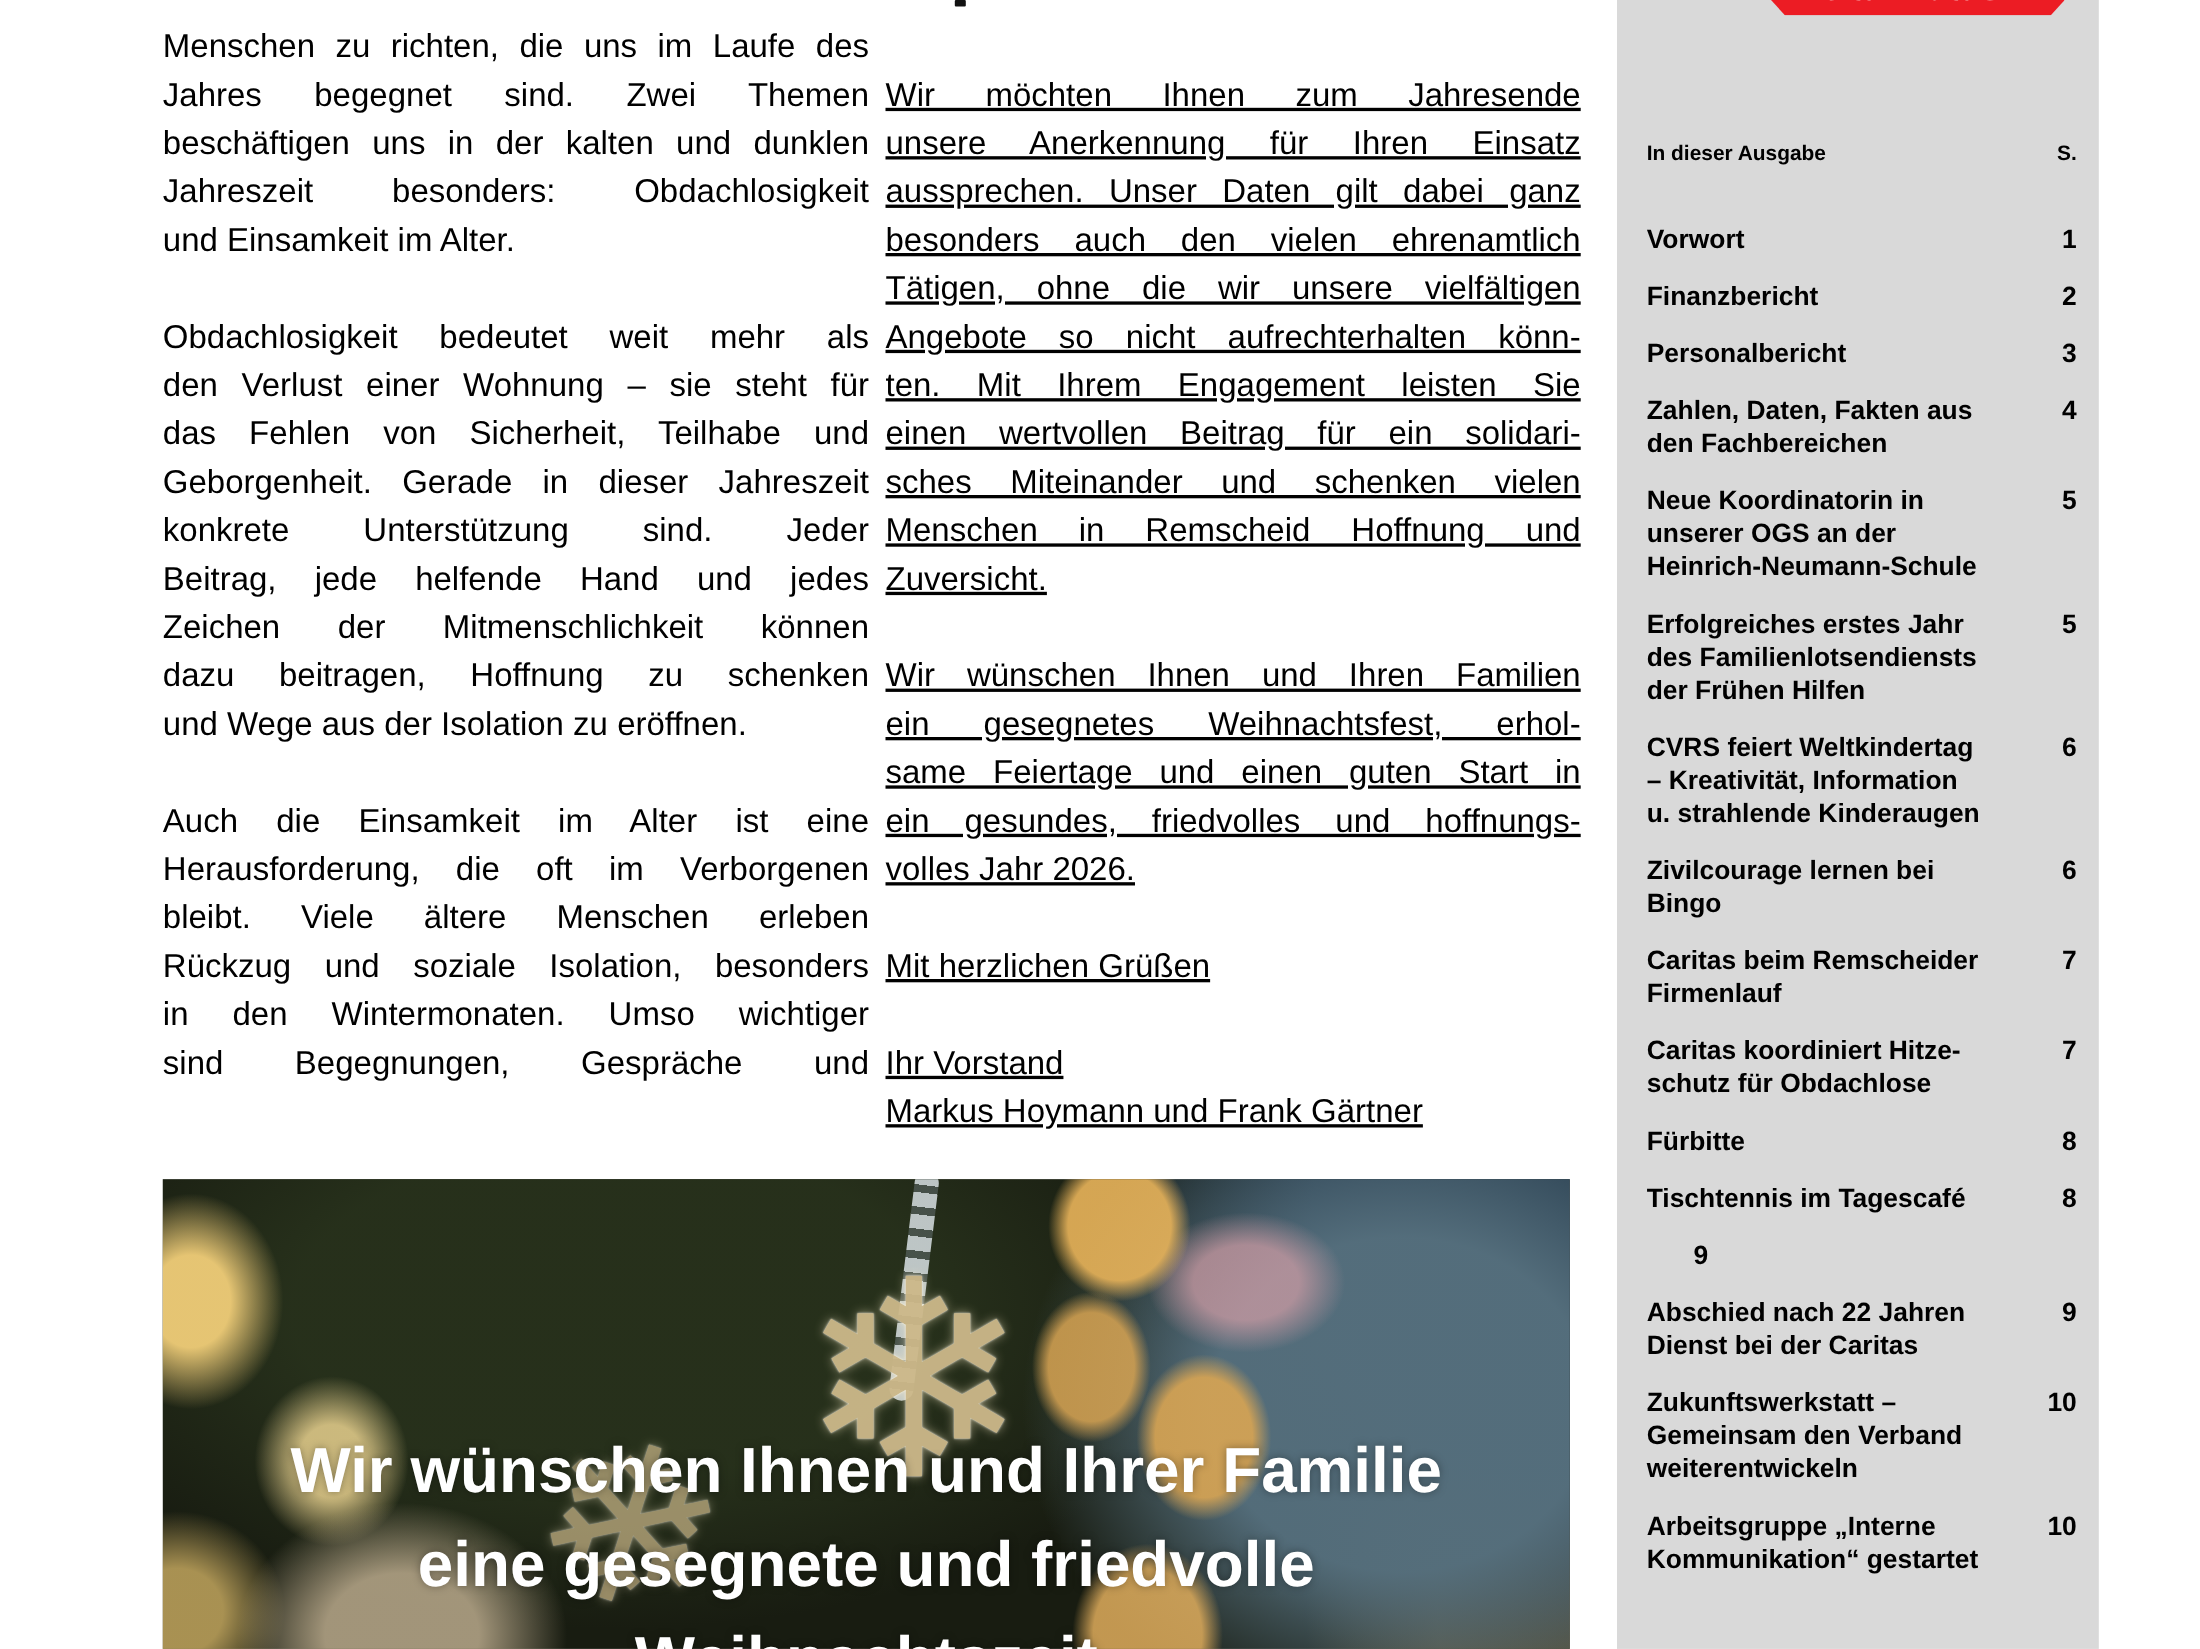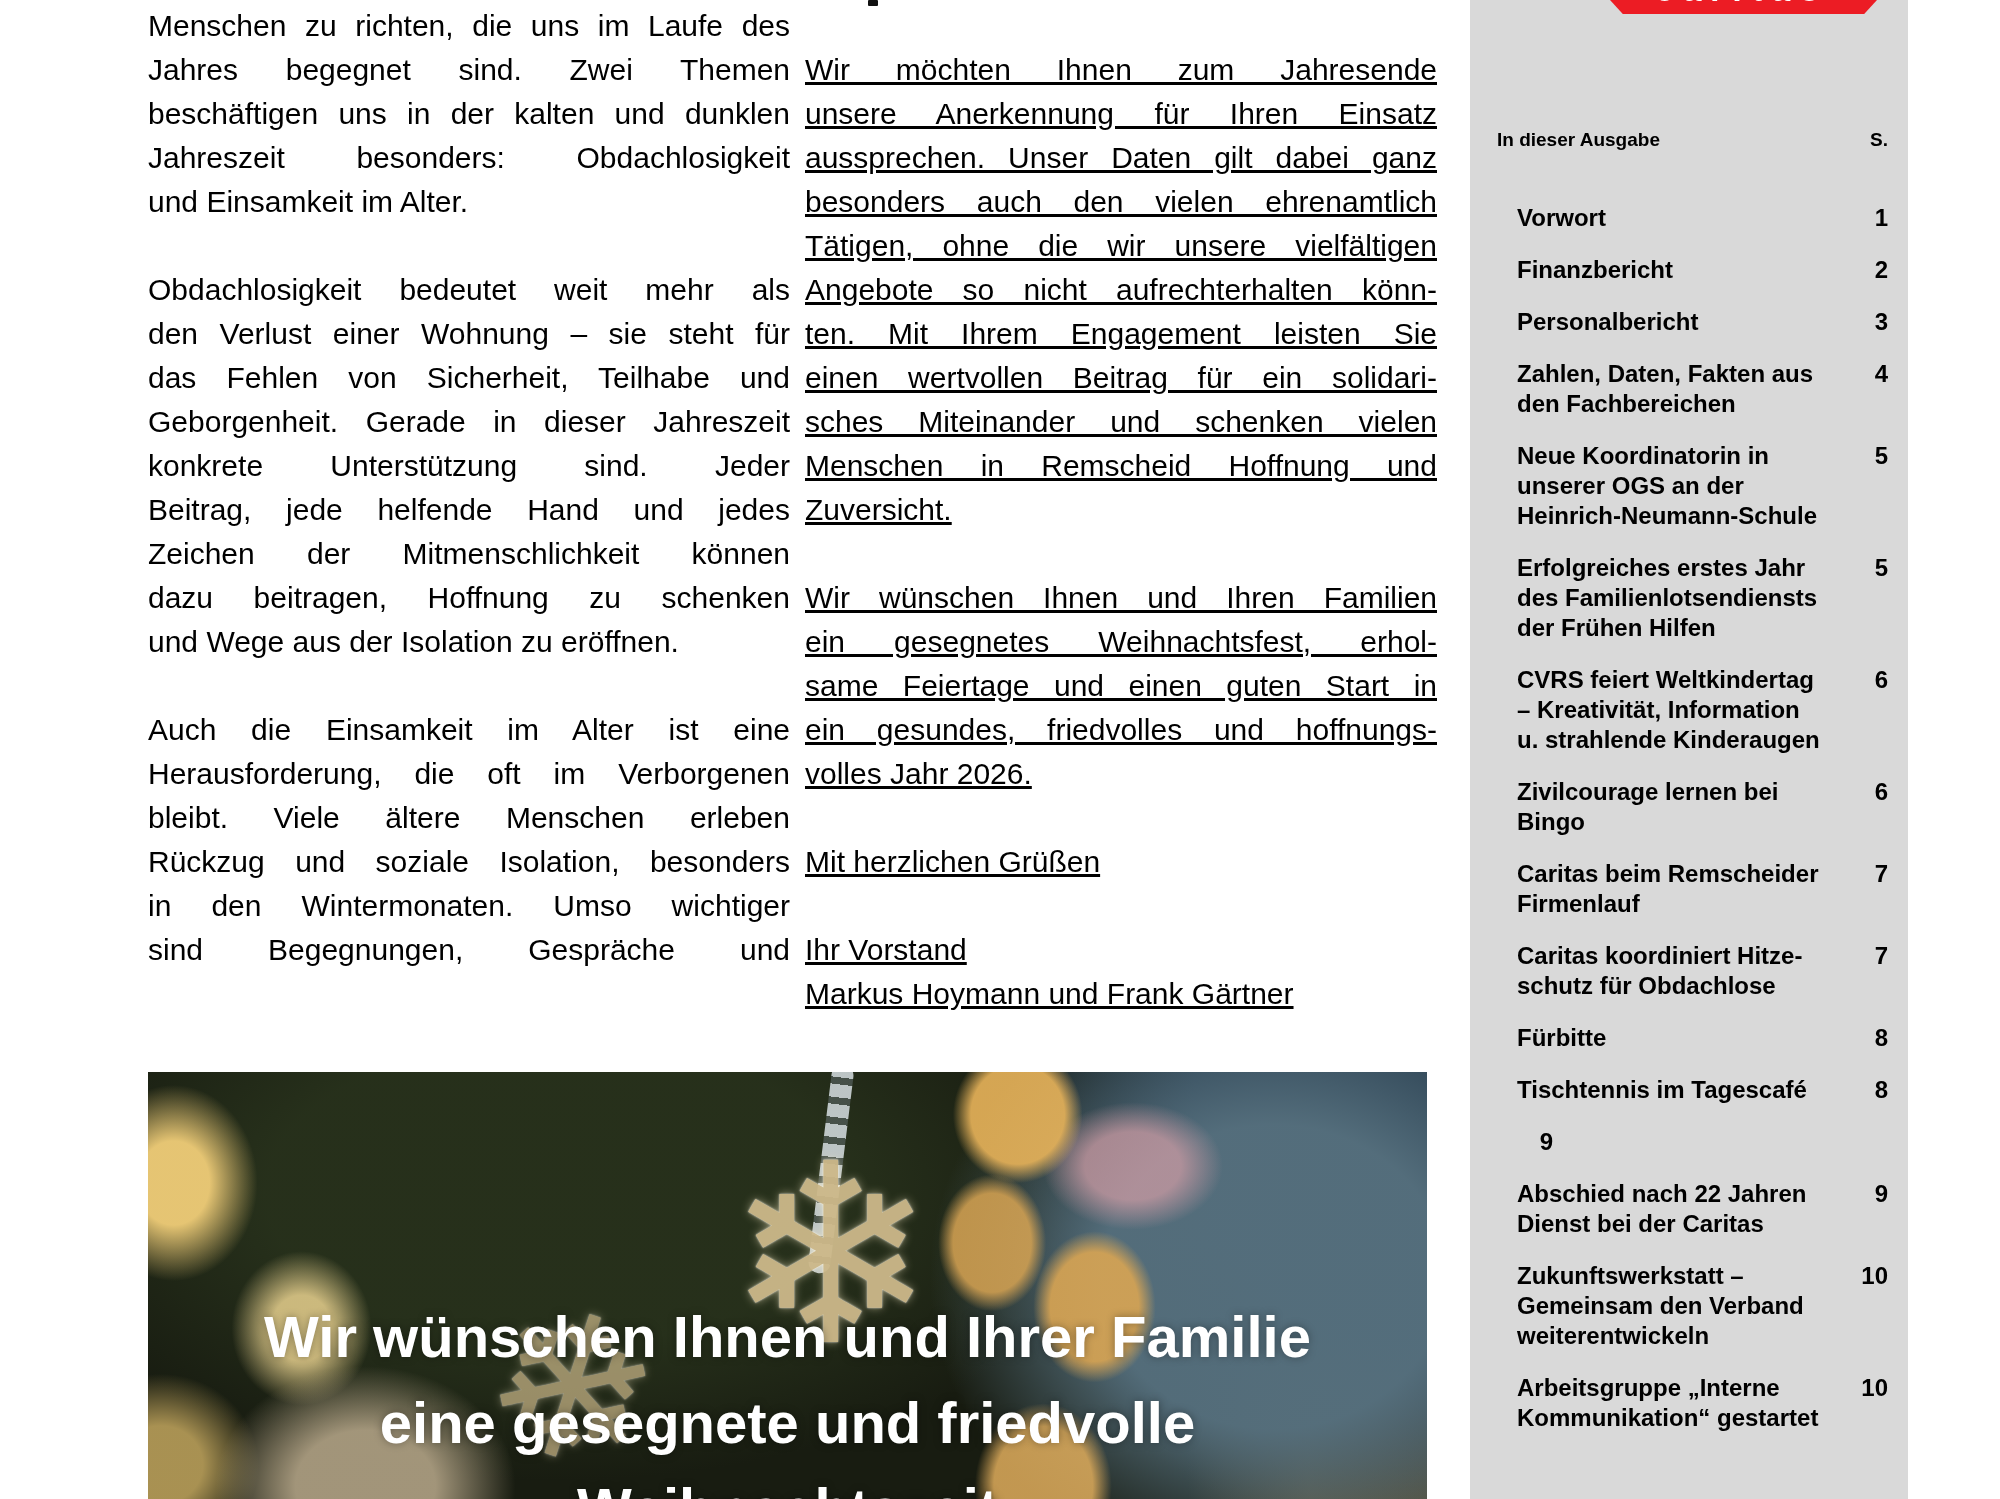--- a/index.html
+++ b/index.html
@@ -2,33 +2,33 @@
 <html><head>
 <meta charset="utf-8">
 <style>
   html,body{margin:0;padding:0;}
   body{width:2000px;height:1499px;position:relative;overflow:hidden;background:#ffffff;
        font-family:"Liberation Sans","DejaVu Sans",sans-serif;color:#000;}
   
   .textcol{position:absolute;}
   #left-col{left:148px;top:4px;width:642px;}
   #mid-col{left:805px;top:48px;width:632px;text-decoration:underline;}
-  .para{margin:0 0 44px 0;}
+  .para{margin:17px 0 44px 0;}
   .tline{font-size:30px;line-height:44px;white-space:normal;}
   .tline.just{text-align:justify;text-align-last:justify;}
   
   #frag{position:absolute;left:868px;top:0;width:10px;height:6px;background:#111;border-radius:1px;}
   
   #sidebar{position:absolute;left:1470px;top:0;width:438px;height:1499px;background:#d9d9d9;
            box-sizing:border-box;padding:125px 20px 0 27px;}
   .toc-head{display:flex;font-weight:bold;font-size:19px;line-height:30px;margin-bottom:48px;}
   .toc-head .ht{flex:1;}
   .toc-head .hp{width:56px;text-align:right;}
   .toc-entry{display:flex;margin-bottom:22px;}
-  .toc-title{flex:1;margin-left:20px;}
+  .toc-title{flex:1;}
   .toc-title div{font-weight:bold;font-size:24px;line-height:30px;white-space:nowrap;}
   .toc-page{width:56px;text-align:right;font-weight:bold;font-size:24px;line-height:30px;}
   
   #flag{position:absolute;left:1610px;top:0;width:267px;height:14px;background:#ec1c24;
         clip-path:polygon(0 0,100% 0,95.2% 100%,4.8% 100%);overflow:hidden;z-index:5;}
   #flag .wordmark{position:absolute;left:46px;top:-30px;color:#fff;font-style:italic;font-weight:bold;
         font-size:34px;letter-spacing:9px;white-space:nowrap;}
   
   #photo{position:absolute;left:148px;top:1072px;width:1279px;height:427px;overflow:hidden;
     background:

